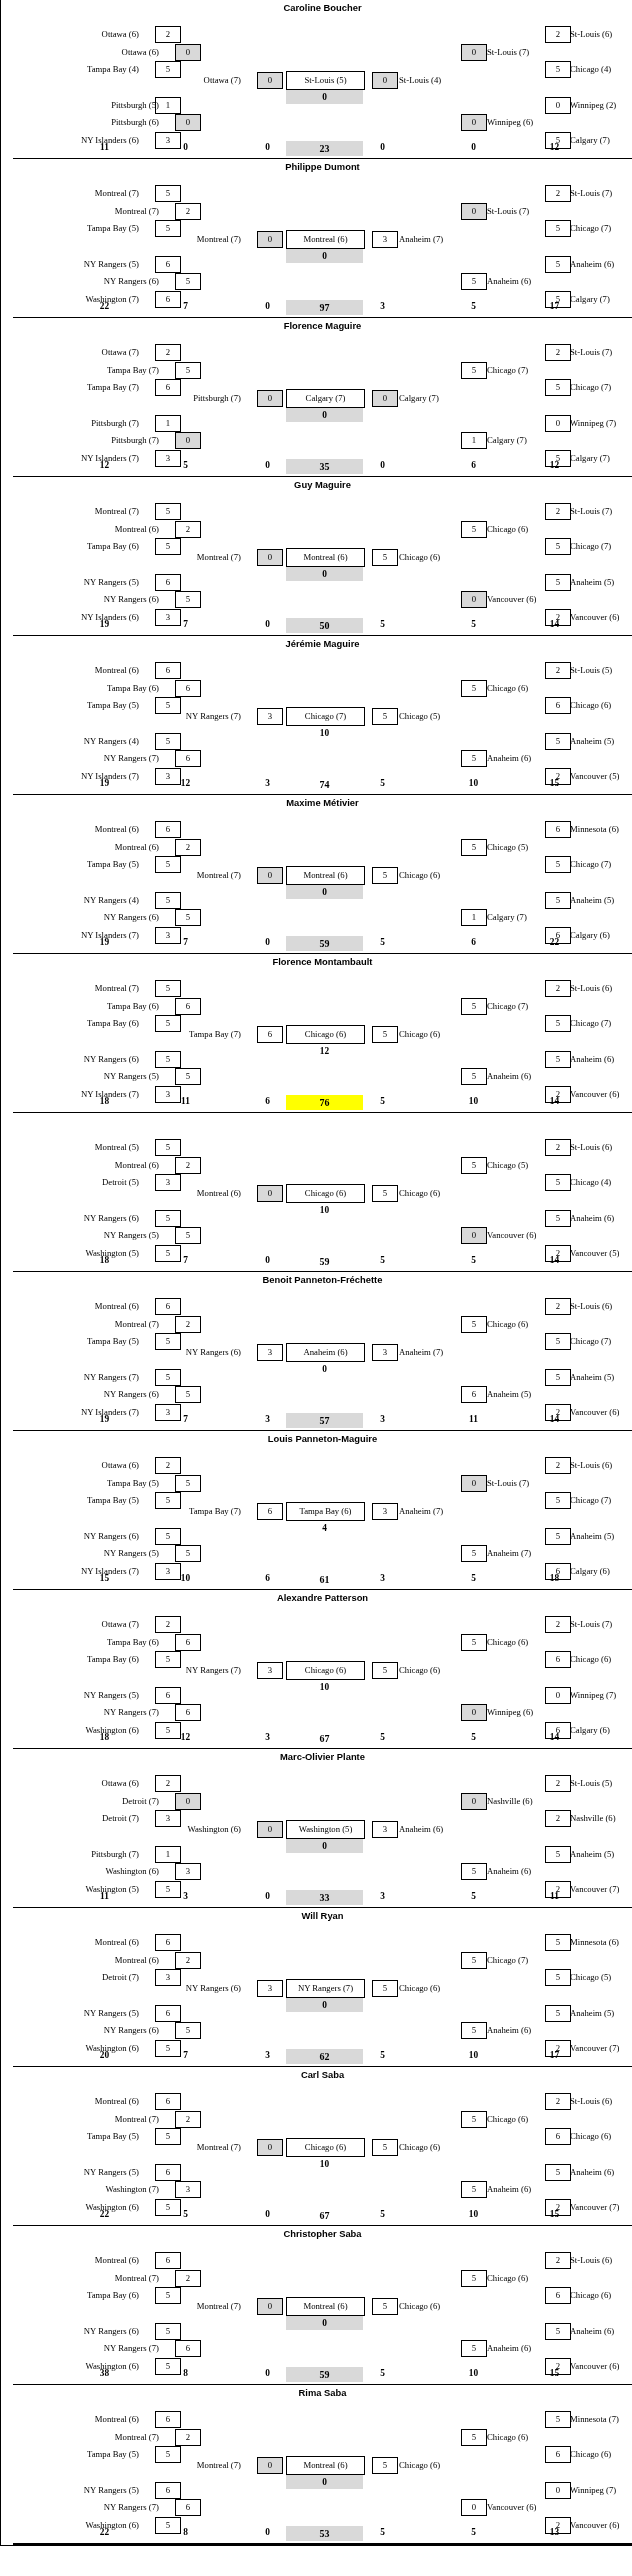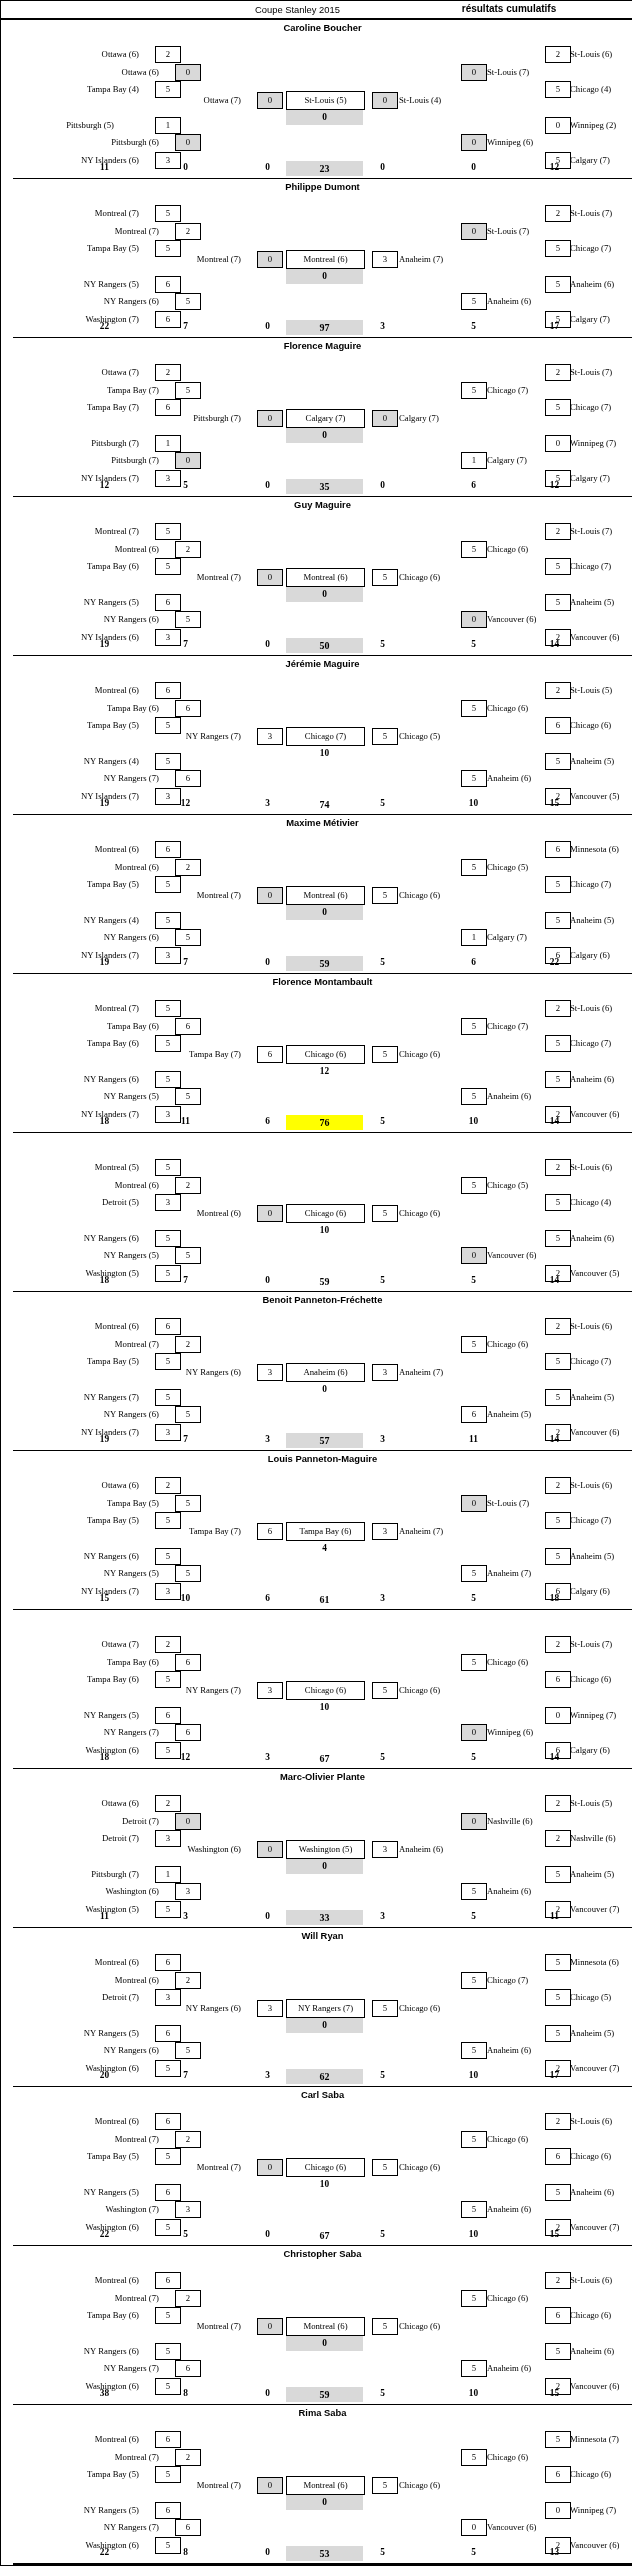--- a/index.html
+++ b/index.html
@@ -32,33 +32,29 @@
   .tot { position:absolute; width:51px; top:142px; text-align:center; font-weight:bold; font-size:9.4px; }
   .grand { position:absolute; left:273px; width:77px; height:15px; top:141px;
            text-align:center; line-height:15px; font-weight:bold; font-size:10px; }
   .grand.gray { background:#d9d9d9; }
   .grand.yellow { background:#ffff00; }
 </style>
 </head>
 <body>
 
 <div class="page">
-  <div class="header">
-    <span class="htitle">Coupe Stanley 2015</span>
-    <span class="hsub">résultats cumulatifs</span>
-  </div>
   <div id="sections">
       <div class="section">
         <div class="pname">Caroline Boucher</div>
         <span class="box" style="left: 142px; top: 26px;">2</span>
         <span class="lbl lbl-l" style="right: 493px; top: 26px;">Ottawa (6)</span>
         <span class="box" style="left: 142px; top: 61px;">5</span>
         <span class="lbl lbl-l" style="right: 493px; top: 61px;">Tampa Bay (4)</span>
         <span class="box" style="left: 142px; top: 97px;">1</span>
-        <span class="lbl lbl-l" style="right: 518px; top: 97px;">Pittsburgh (5)</span>
+        <span class="lbl lbl-l" style="right: 473px; top: 97px;">Pittsburgh (5)</span>
         <span class="box" style="left: 142px; top: 132px;">3</span>
         <span class="lbl lbl-l" style="right: 493px; top: 132px;">NY Islanders (6)</span>
         <span class="box gray" style="left: 162px; top: 44px;">0</span>
         <span class="lbl lbl-l" style="right: 473px; top: 44px;">Ottawa (6)</span>
         <span class="box gray" style="left: 162px; top: 114px;">0</span>
         <span class="lbl lbl-l" style="right: 473px; top: 114px;">Pittsburgh (6)</span>
         <span class="box gray" style="left: 244px; top: 72px;">0</span>
         <span class="lbl lbl-l" style="right: 391px; top: 72px;">Ottawa (7)</span>
         <div class="win" style="top: 71px;">St-Louis (5)</div>
         <div class="sub gray">0</div>
@@ -437,20 +433,21 @@
         <span class="lbl lbl-r" style="left: 557px; top: 132px;">Calgary (6)</span>
         <span class="tot" style="left: 66px;">15</span>
         <span class="tot" style="left: 147px;">10</span>
         <span class="tot" style="left: 229px;">6</span>
         <span class="tot" style="left: 344px;">3</span>
         <span class="tot" style="left: 435px;">5</span>
         <span class="tot" style="left: 516px;">18</span>
         <div class="grand">61</div>
       </div>
       <div class="section">
+        <div class="pname">Alexandre Patterson</div>
         <span class="box" style="left: 142px; top: 26px;">2</span>
         <span class="lbl lbl-l" style="right: 493px; top: 26px;">Ottawa (7)</span>
         <span class="box" style="left: 142px; top: 61px;">5</span>
         <span class="lbl lbl-l" style="right: 493px; top: 61px;">Tampa Bay (6)</span>
         <span class="box" style="left: 142px; top: 97px;">6</span>
         <span class="lbl lbl-l" style="right: 493px; top: 97px;">NY Rangers (5)</span>
         <span class="box" style="left: 142px; top: 132px;">5</span>
         <span class="lbl lbl-l" style="right: 493px; top: 132px;">Washington (6)</span>
         <span class="box" style="left: 162px; top: 44px;">6</span>
         <span class="lbl lbl-l" style="right: 473px; top: 44px;">Tampa Bay (6)</span>

